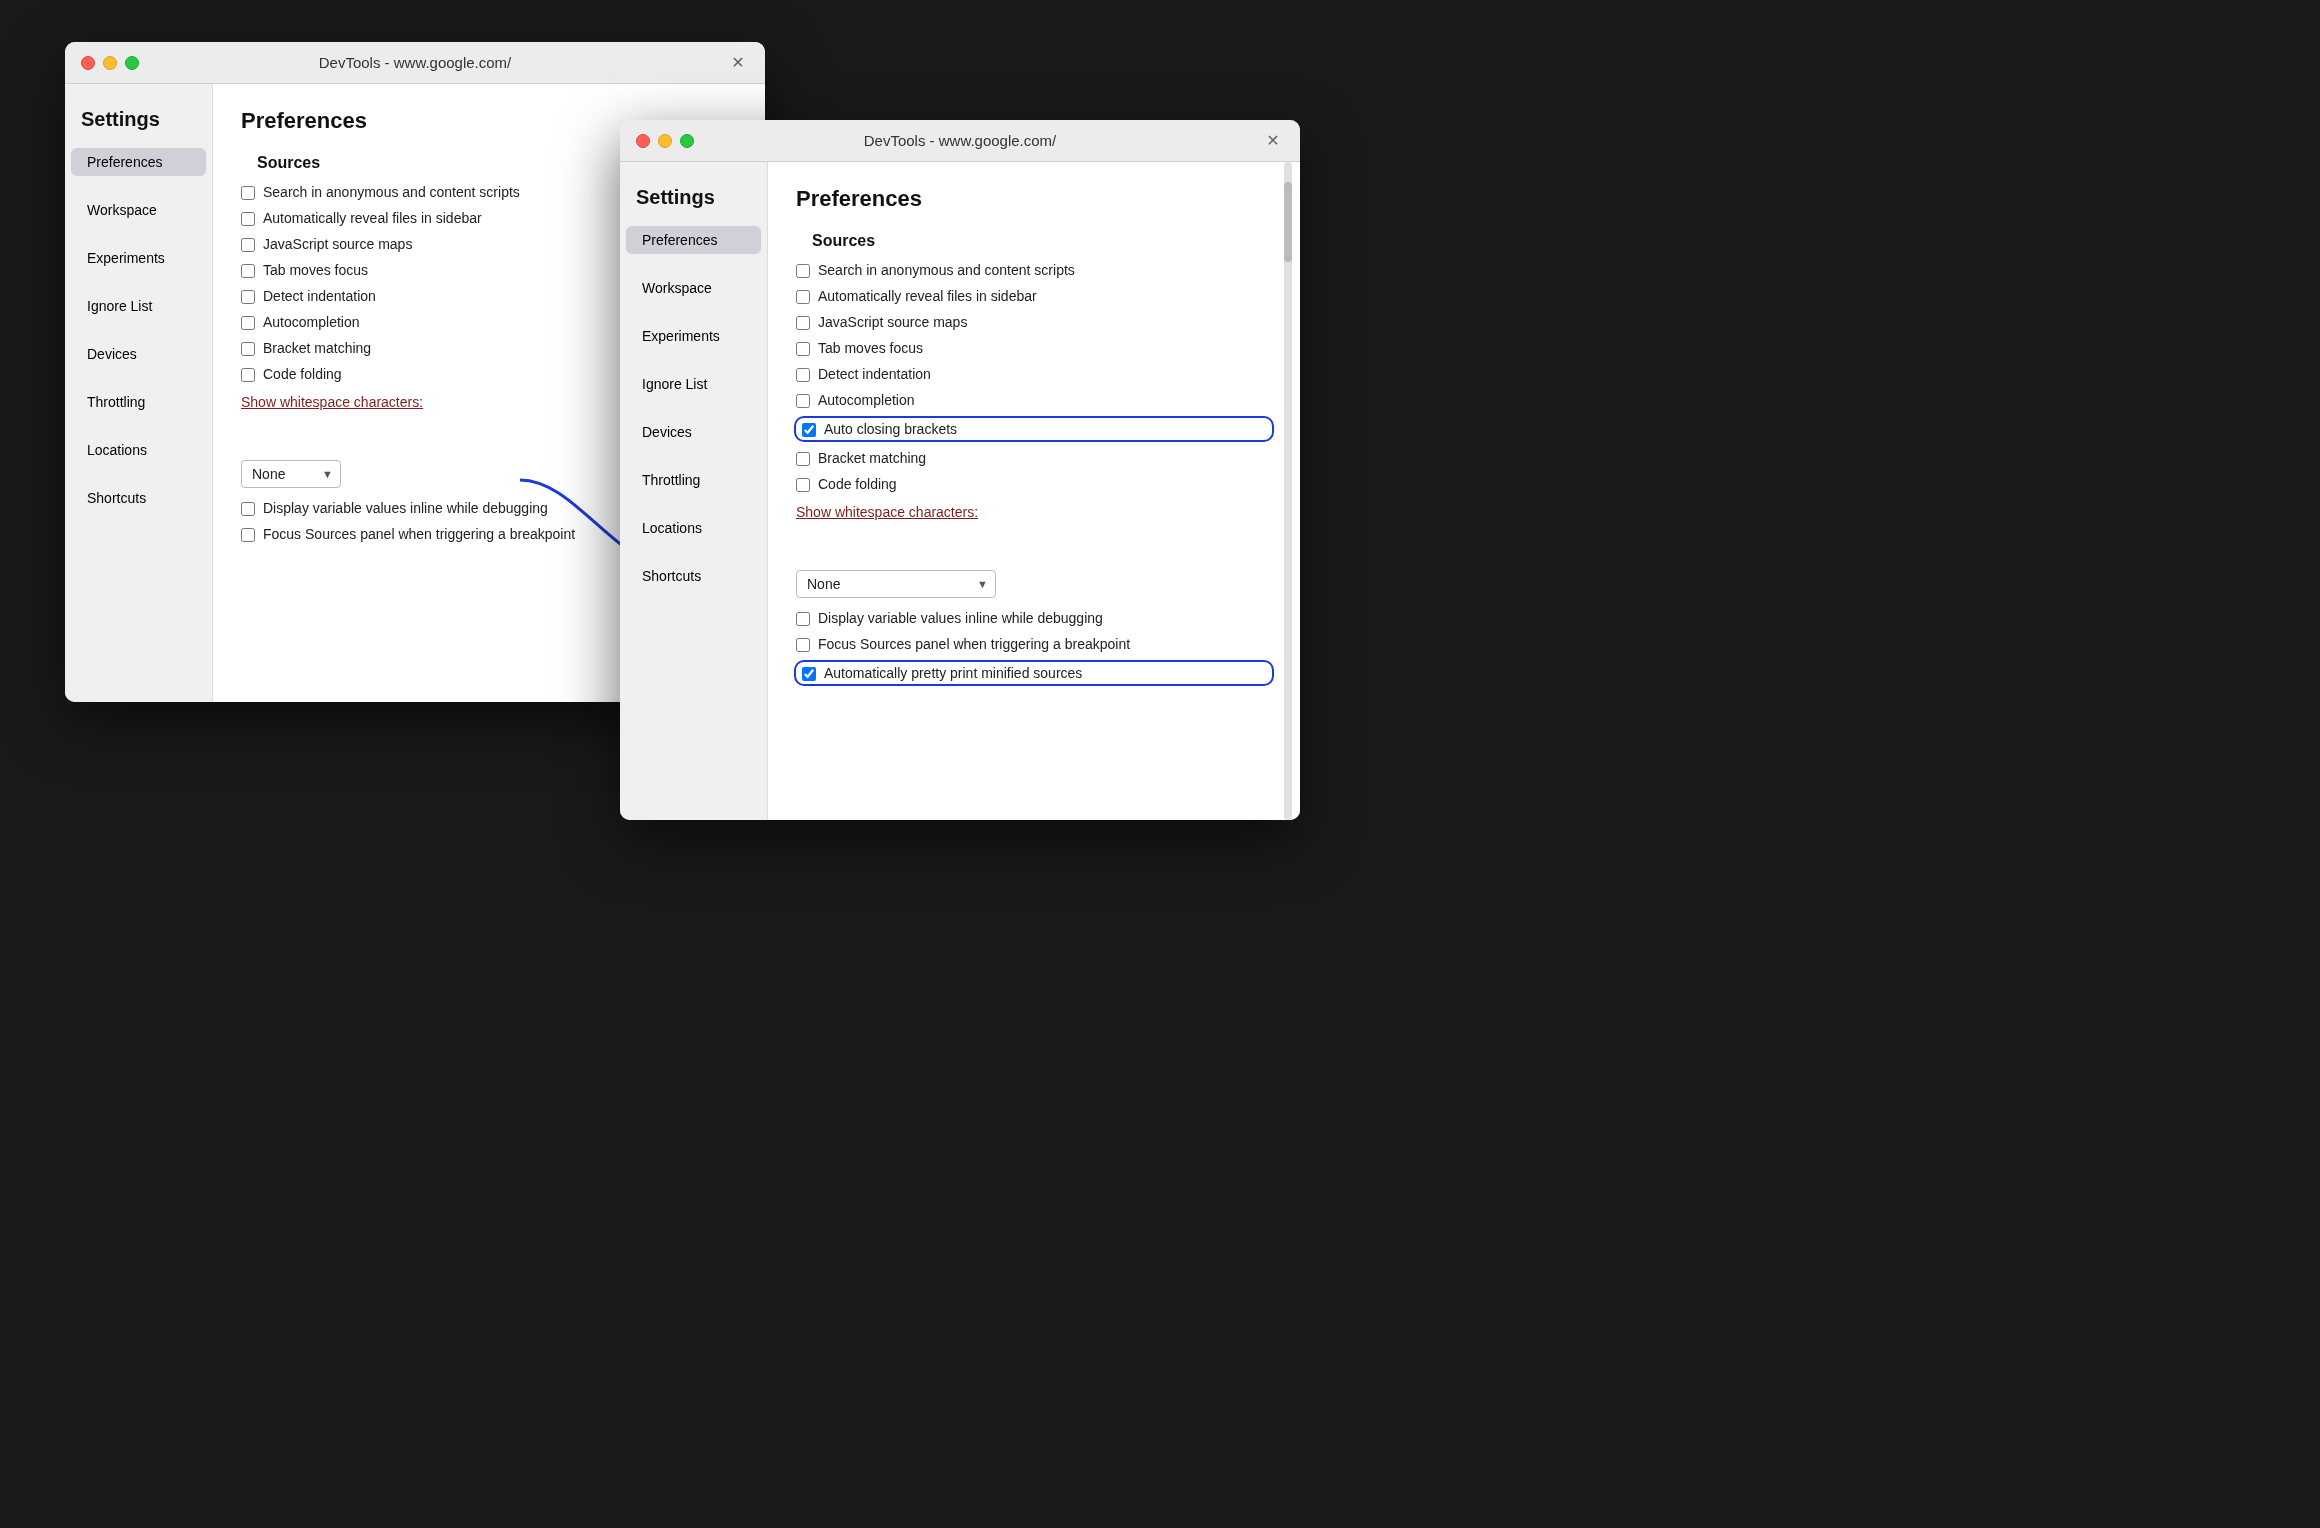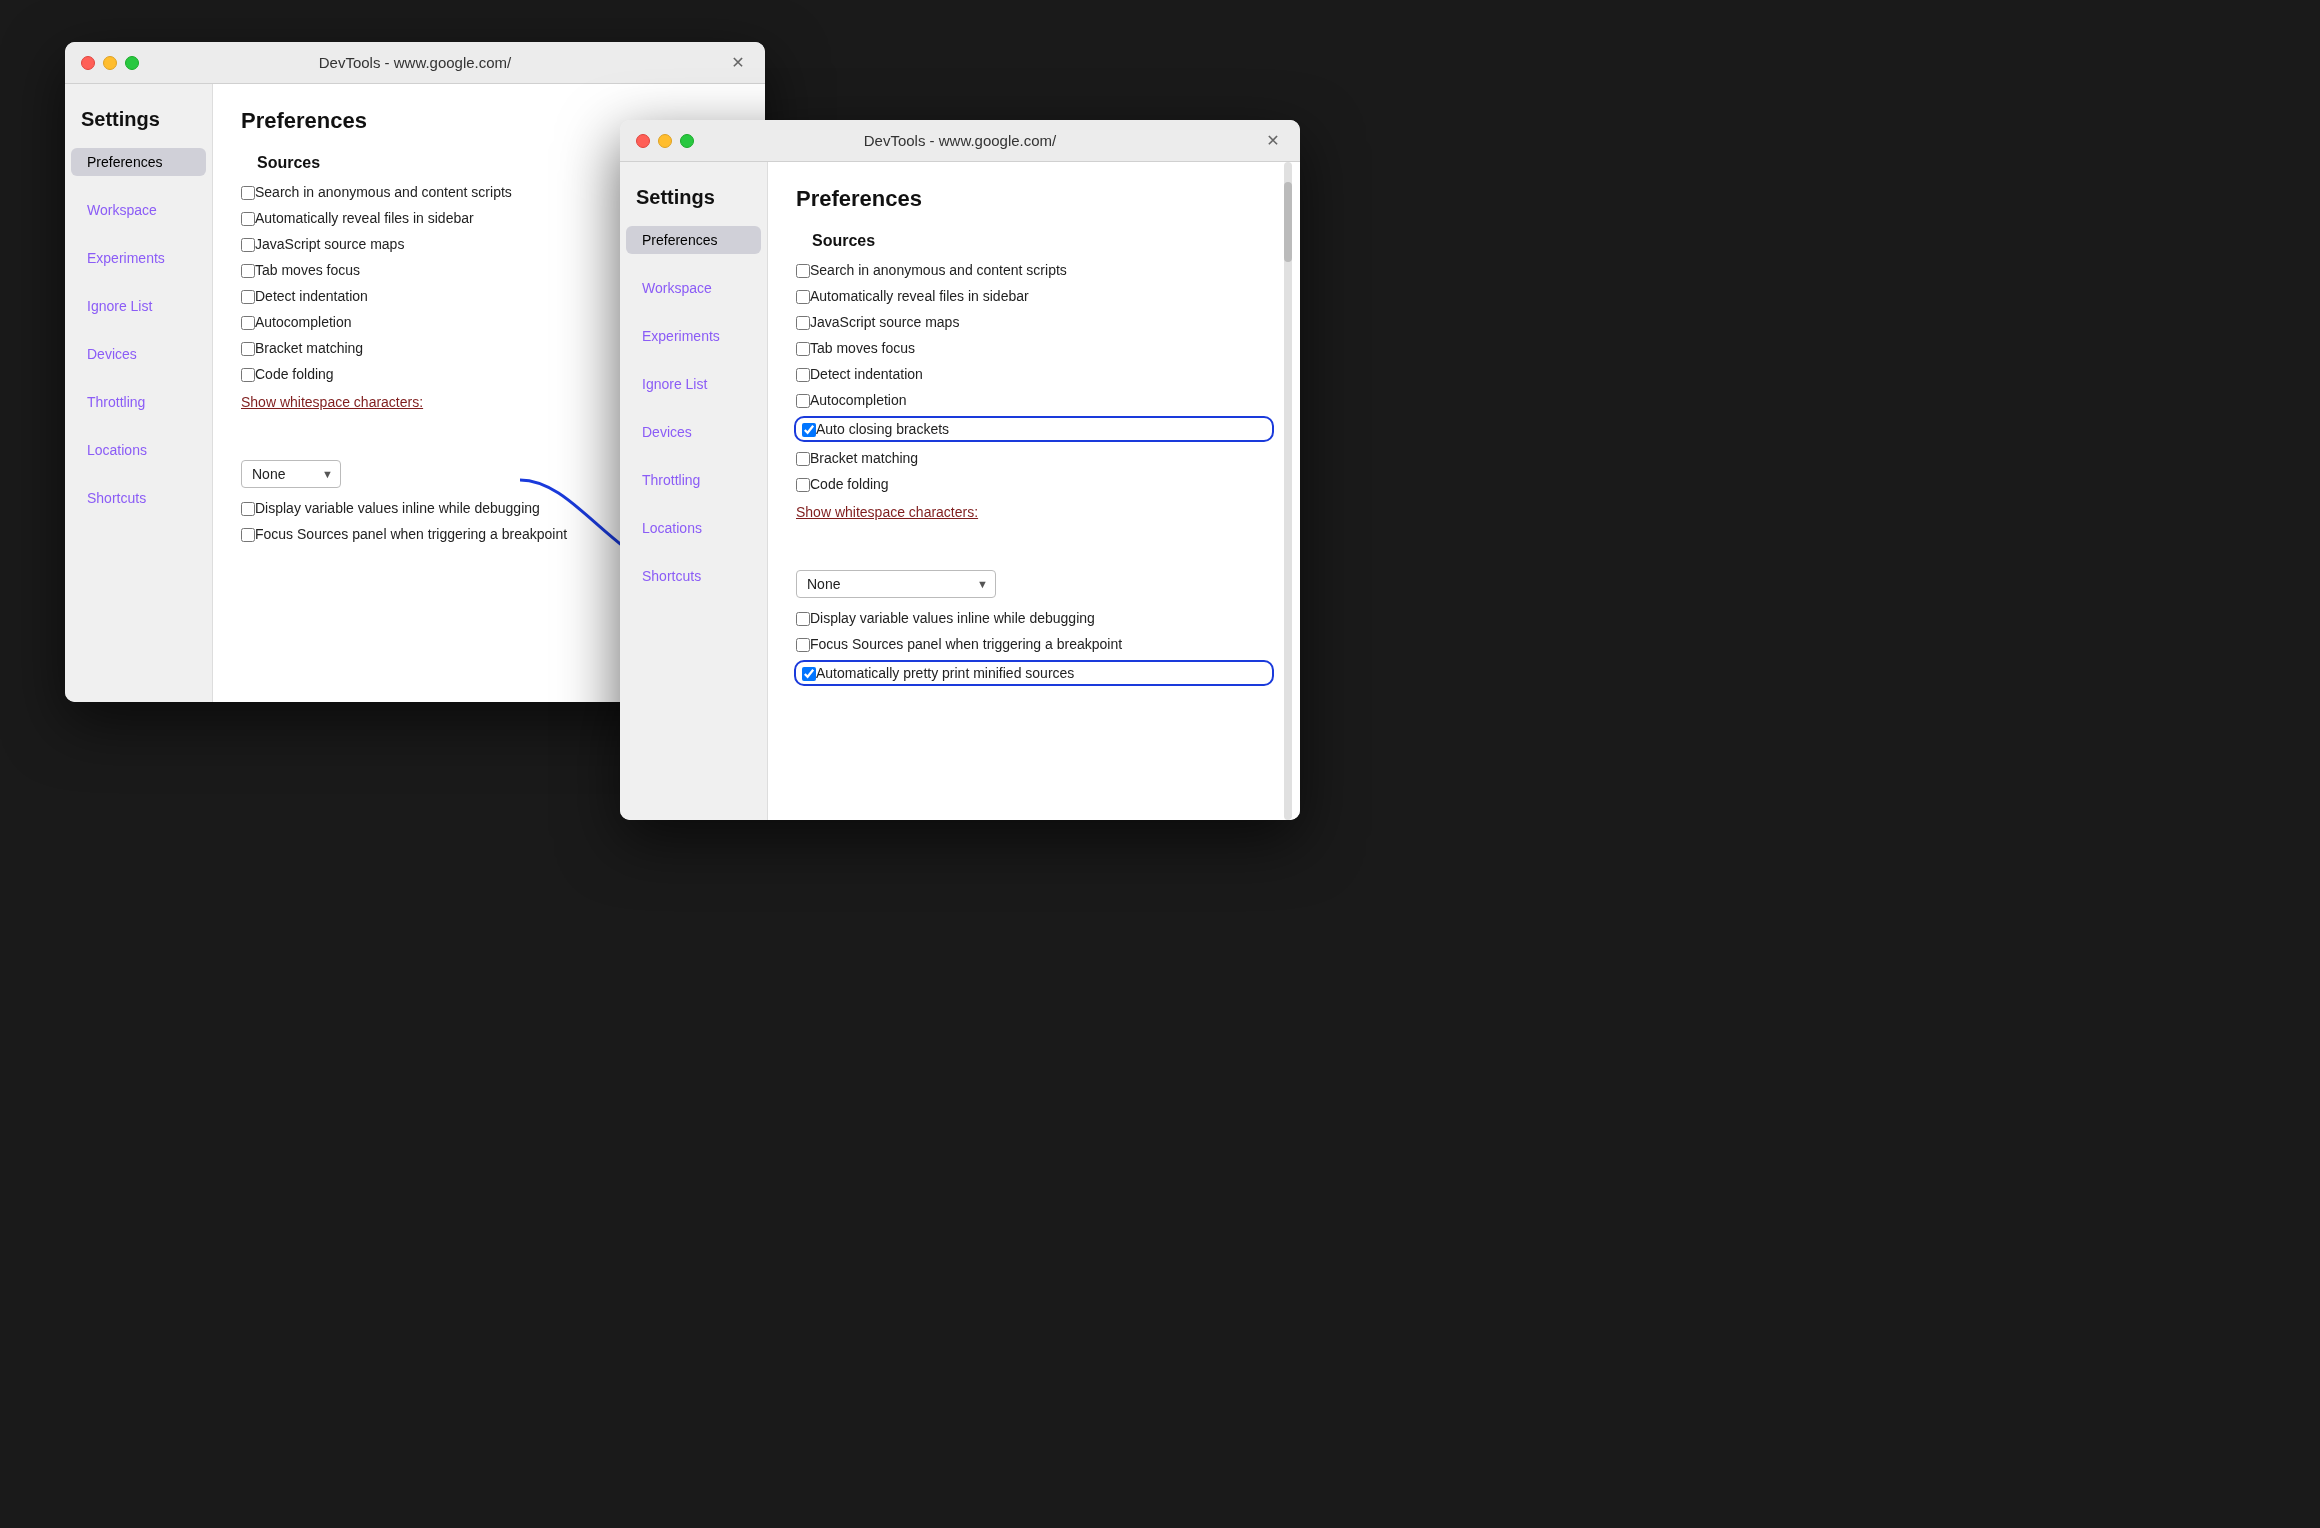--- a/index.html
+++ b/index.html
@@ -101,21 +101,21 @@
       margin: 1px 6px;
     }
 
     .sidebar-item.active {
       background: #d0d0d8;
       font-weight: 500;
       color: #000;
     }
 
     .sidebar-item.inactive {
-      color: #8b5cf6;
+      color: #000000;
       margin-top: 20px;
     }
 
     
     .main-content {
       flex: 1;
       background: #fff;
       padding: 24px 28px;
       overflow-y: auto;
     }
@@ -131,20 +131,21 @@
       font-size: 16px;
       font-weight: 600;
       color: #111;
       margin-bottom: 12px;
       margin-left: 16px;
     }
 
     .checkbox-row {
       display: flex;
       align-items: flex-end;
+      gap: 8px;
       margin-bottom: 10px;
       font-size: 14px;
       color: #222;
     }
 
     .checkbox-row input[type="checkbox"] {
       margin-top: 2px;
       width: 14px;
       height: 14px;
       flex-shrink: 0;

